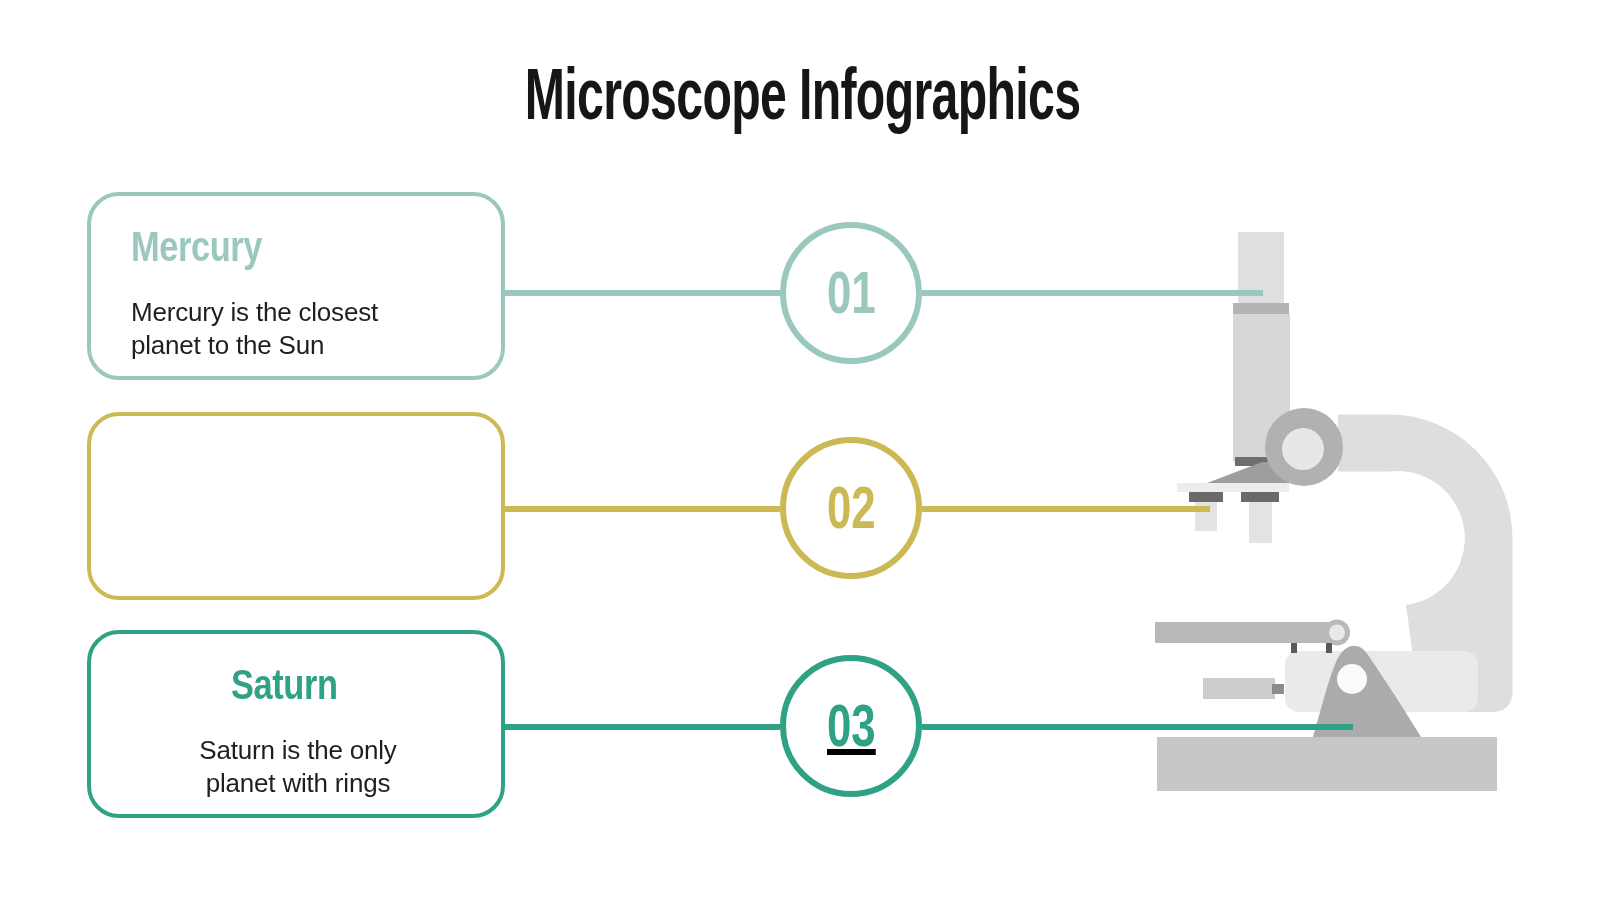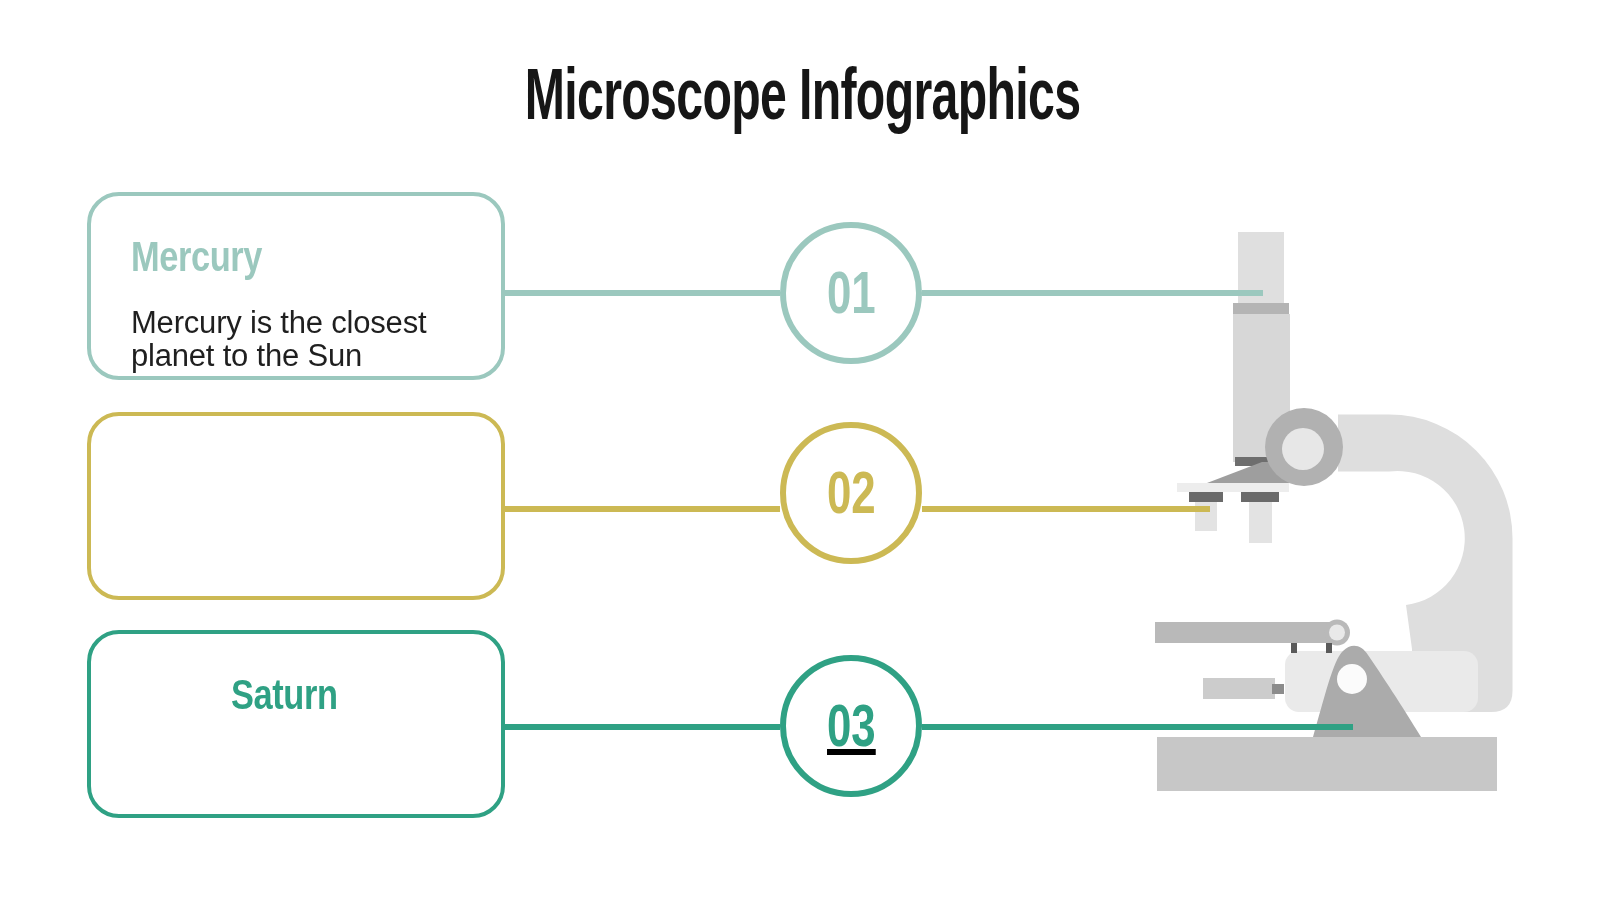--- a/index.html
+++ b/index.html
@@ -10,50 +10,50 @@
   .title{
     position:absolute;top:56px;left:0;width:1606px;margin:0;
     text-align:center;font-size:72px;line-height:76px;font-weight:700;color:#161616;
     letter-spacing:-1px;
   }
   .cond{display:inline-block;transform:scaleX(0.67);transform-origin:center;white-space:nowrap;}
   .scope{position:absolute;left:0;top:0;width:1600px;height:900px;z-index:1;pointer-events:none;}
   .card{
     position:absolute;left:87px;width:418px;height:188px;box-sizing:border-box;
     border:4px solid var(--c);border-radius:32px;background:#ffffff;z-index:2;
-    padding:36px 36px 0 40px;
+    padding:26px 36px 0 40px;
   }
   .card-title{
     margin:0;font-size:43px;line-height:48px;font-weight:700;color:var(--c);
     letter-spacing:-0.5px;
   }
   .card-title .cond-card{display:inline-block;transform:scaleX(0.8);transform-origin:left center;white-space:nowrap;}
   .card-desc{
-    margin:26px 0 0 0;font-size:31px;line-height:33px;color:#1f1f1f;
+    margin:26px 0 0 0;font-size:26px;line-height:33px;color:#1f1f1f;
     white-space:pre-line;letter-spacing:-0.2px;
   }
   .line{position:absolute;height:6px;background:var(--c);z-index:3;}
   .badge{
     position:absolute;left:780px;width:130px;height:130px;border-radius:50%;
     border:6px solid var(--c);background:#ffffff;z-index:4;
     display:flex;align-items:center;justify-content:center;
   }
   .badge-num{
     font-size:60px;font-weight:700;color:var(--c);line-height:1;
     display:inline-block;transform:scaleX(0.73);transform-origin:center;
   }
   
   .row1 .card{top:192px;} .row2 .card{top:412px;} .row3 .card{top:630px;text-align:center;}
   .row1 .line-left{left:503px;width:277px;top:290px;}
   .row2 .line-left{left:503px;width:277px;top:506px;}
   .row3 .line-left{left:503px;width:277px;top:724px;}
   .row1 .line-right{left:922px;width:341px;top:290px;}
   .row2 .line-right{left:922px;width:288px;top:506px;}
   .row3 .line-right{left:922px;width:431px;top:724px;}
-  .row1 .badge{top:222px;} .row2 .badge{top:422px;} .row3 .badge{top:655px;text-decoration:underline;}
+  .row1 .badge{top:222px;} .row2 .badge{top:437px;} .row3 .badge{top:655px;text-decoration:underline;}
 </style>
 </head>
 <body>
 
 <div class="canvas">
 
   <h1 class="title"><span class="cond">Microscope Infographics</span></h1>
 
   <svg class="scope" viewBox="0 0 1600 900" aria-hidden="true">
     <path d="M 1338,414.5 L 1389,414.5 A 123.5,123.5 0 0 1 1512.5,538 L 1512.5,691 Q 1512.5,712 1491,712 L 1412,712 L 1412,649 L 1406,605 A 66.5,66.5 0 0 0 1389,471.5 L 1338,471.5 Z" fill="#dedede"></path>
@@ -101,20 +101,22 @@
     <div class="line line-left" style="--c: #ccb954;"></div>
     <div class="line line-right" style="--c: #ccb954;"></div>
     <div class="badge" style="--c: #ccb954;">
       <span class="badge-num">02</span>
     </div>
   </div>
 
   <div class="row3">
     <section class="card" style="--c: #2fa184;">
       <h2 class="card-title"><span class="cond-card">Saturn</span></h2>
+      <p class="card-desc">Saturn is the only
+planet with rings</p>
     </section>
     <div class="line line-left" style="--c: #2fa184;"></div>
     <div class="line line-right" style="--c: #2fa184;"></div>
     <div class="badge" style="--c: #2fa184;">
       <span class="badge-num">03</span>
     </div>
   </div>
 
 </div>
 

